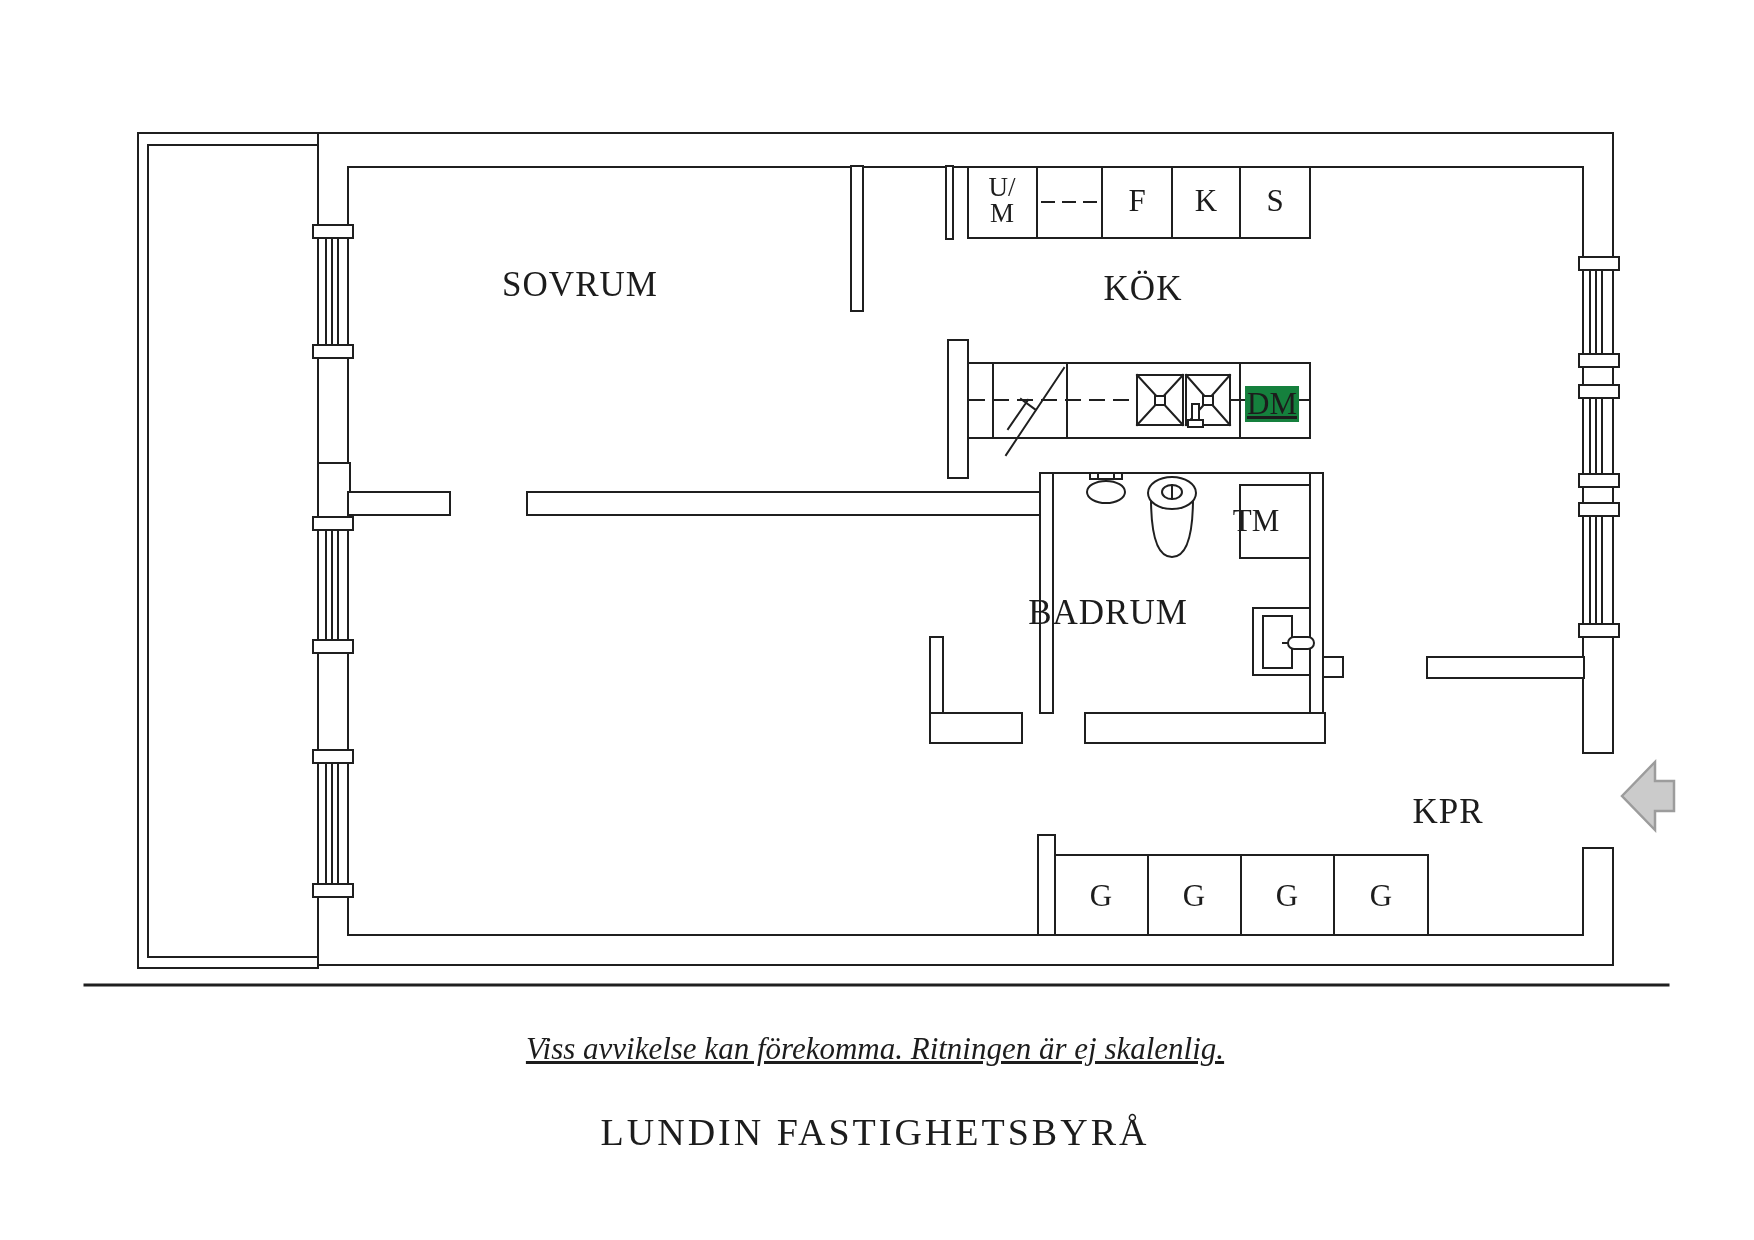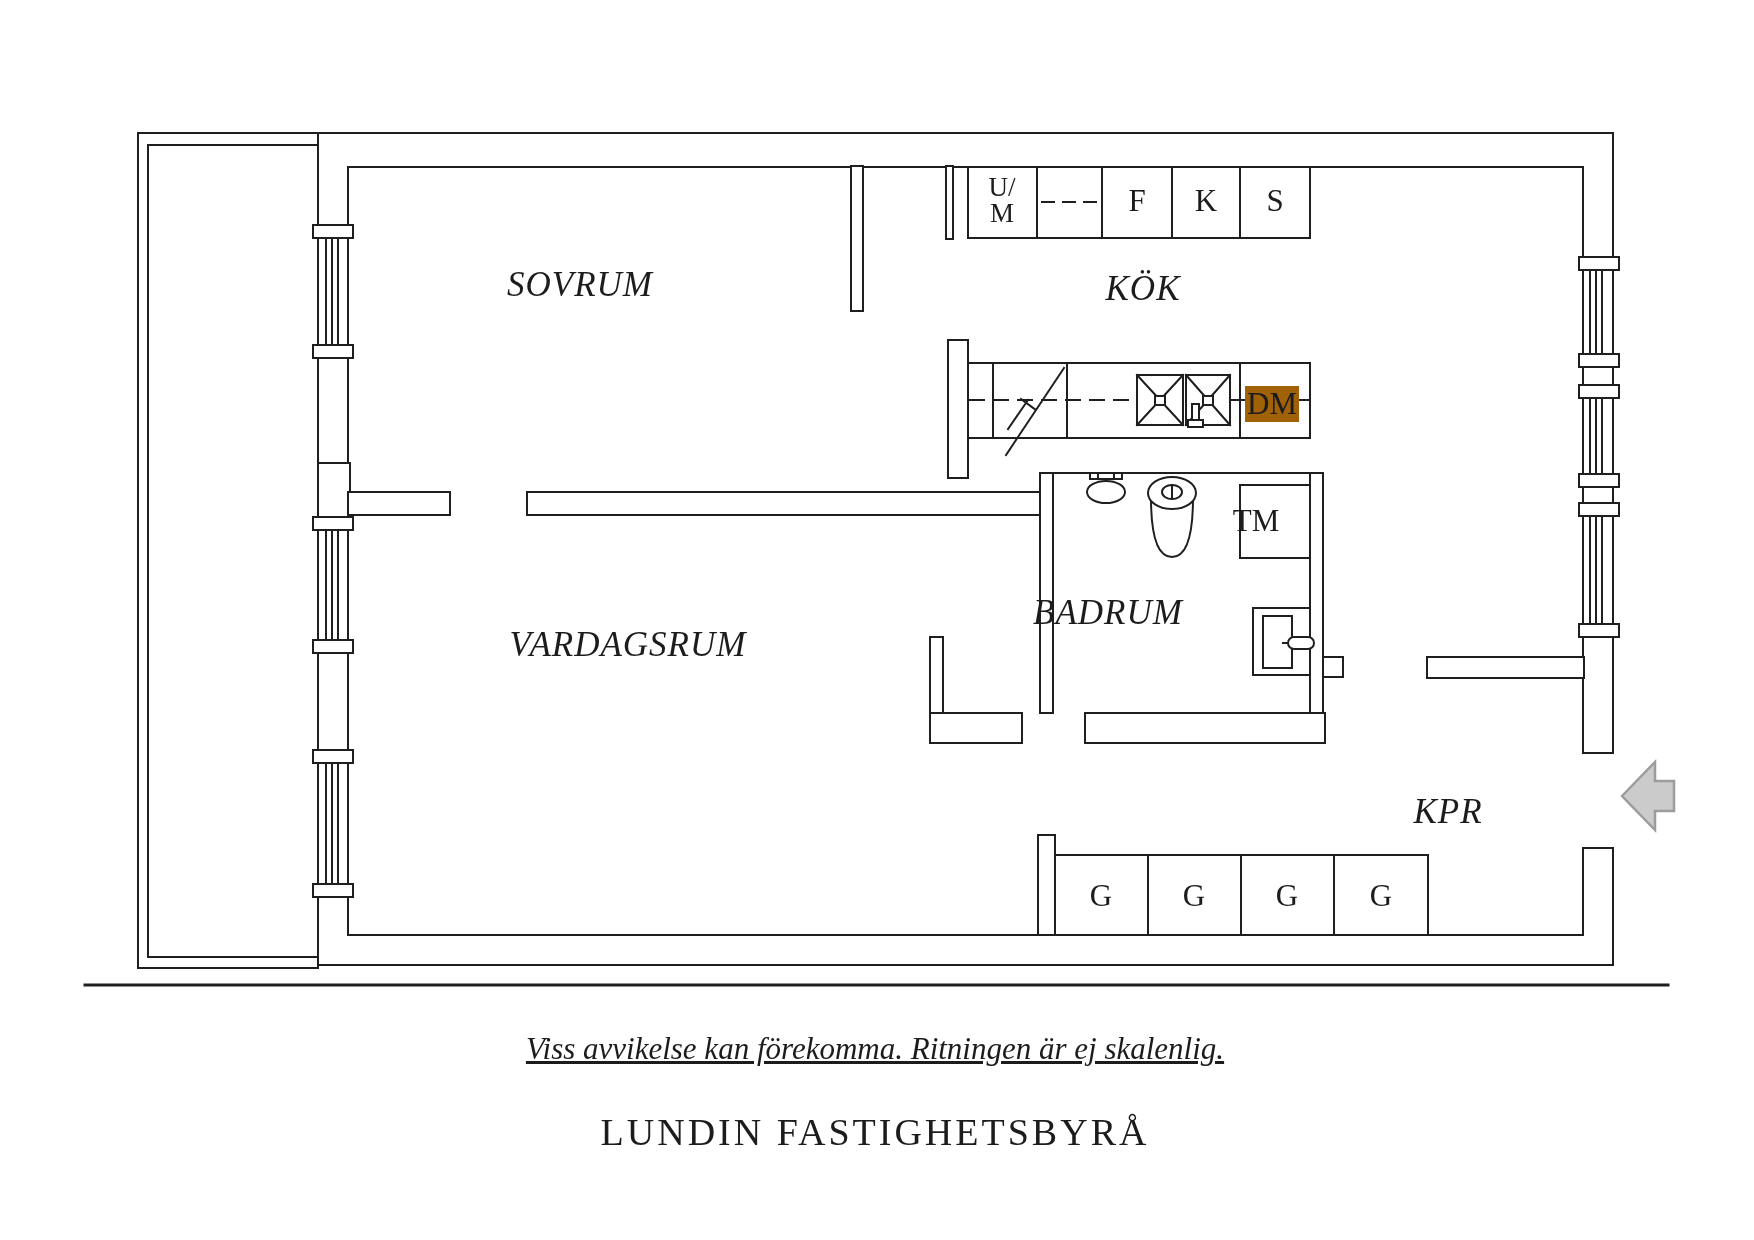--- a/index.html
+++ b/index.html
@@ -1,24 +1,24 @@
 <!DOCTYPE html>
 <html><head>
 <meta charset="utf-8">
 <style>
   html,body{margin:0;padding:0;background:#fff;}
   .canvas{position:relative;width:1754px;height:1240px;background:#fff;overflow:hidden;
           font-family:"Liberation Serif", "DejaVu Serif", serif;color:#161616;}
   .plan-svg{position:absolute;left:0;top:0;}
   .lbl{position:absolute;transform:translate(-50%,-50%);white-space:nowrap;
        font-family:"Liberation Serif", "DejaVu Serif", serif;color:#1c1c1c;}
-  .room{font-size:35px;letter-spacing:1px;font-style:italic;}
+  .room{font-size:35px;letter-spacing:1px;}
   .cab{font-size:31px;}
   .um{font-size:27px;line-height:0.95;text-align:center;}
-  .dm-bg{background:#a16207;padding:0 2px;}
+  .dm-bg{background:#15803d;padding:0 2px;text-decoration:underline;}
   .note{font-size:31px;font-style:italic;text-decoration:underline;}
   .brand{font-size:38px;letter-spacing:3px;}
 </style>
 </head>
 <body>
 
 <div class="canvas">
 
   <svg class="plan-svg" width="1754" height="1240" viewBox="0 0 1754 1240">
     <g stroke="#1f1f1f" stroke-width="2" fill="none" stroke-linecap="square">
@@ -142,21 +142,20 @@
       </g>
 
       <polygon points="1622,796 1655,762 1655,781 1674,781 1674,811 1655,811 1655,830" fill="#cbcbcb" stroke="#9c9c9c" stroke-width="2.5"></polygon>
 
       <path d="M85,985 H1668" stroke-width="3"></path>
     </g>
   </svg>
 
   <div class="lbl room" style="left:580px;top:285px">SOVRUM</div>
   <div class="lbl room" style="left:1143px;top:289px">KÖK</div>
-  <div class="lbl room" style="left:628px;top:645px">VARDAGSRUM</div>
   <div class="lbl room" style="left:1108px;top:613px">BADRUM</div>
   <div class="lbl room" style="left:1448px;top:812px">KPR</div>
 
   <div class="lbl um" style="left:1002px;top:201px">
     <div>U/</div>
     <div>M</div>
   </div>
   <div class="lbl cab" style="left:1137px;top:201px">F</div>
   <div class="lbl cab" style="left:1206px;top:201px">K</div>
   <div class="lbl cab" style="left:1275px;top:201px">S</div>

